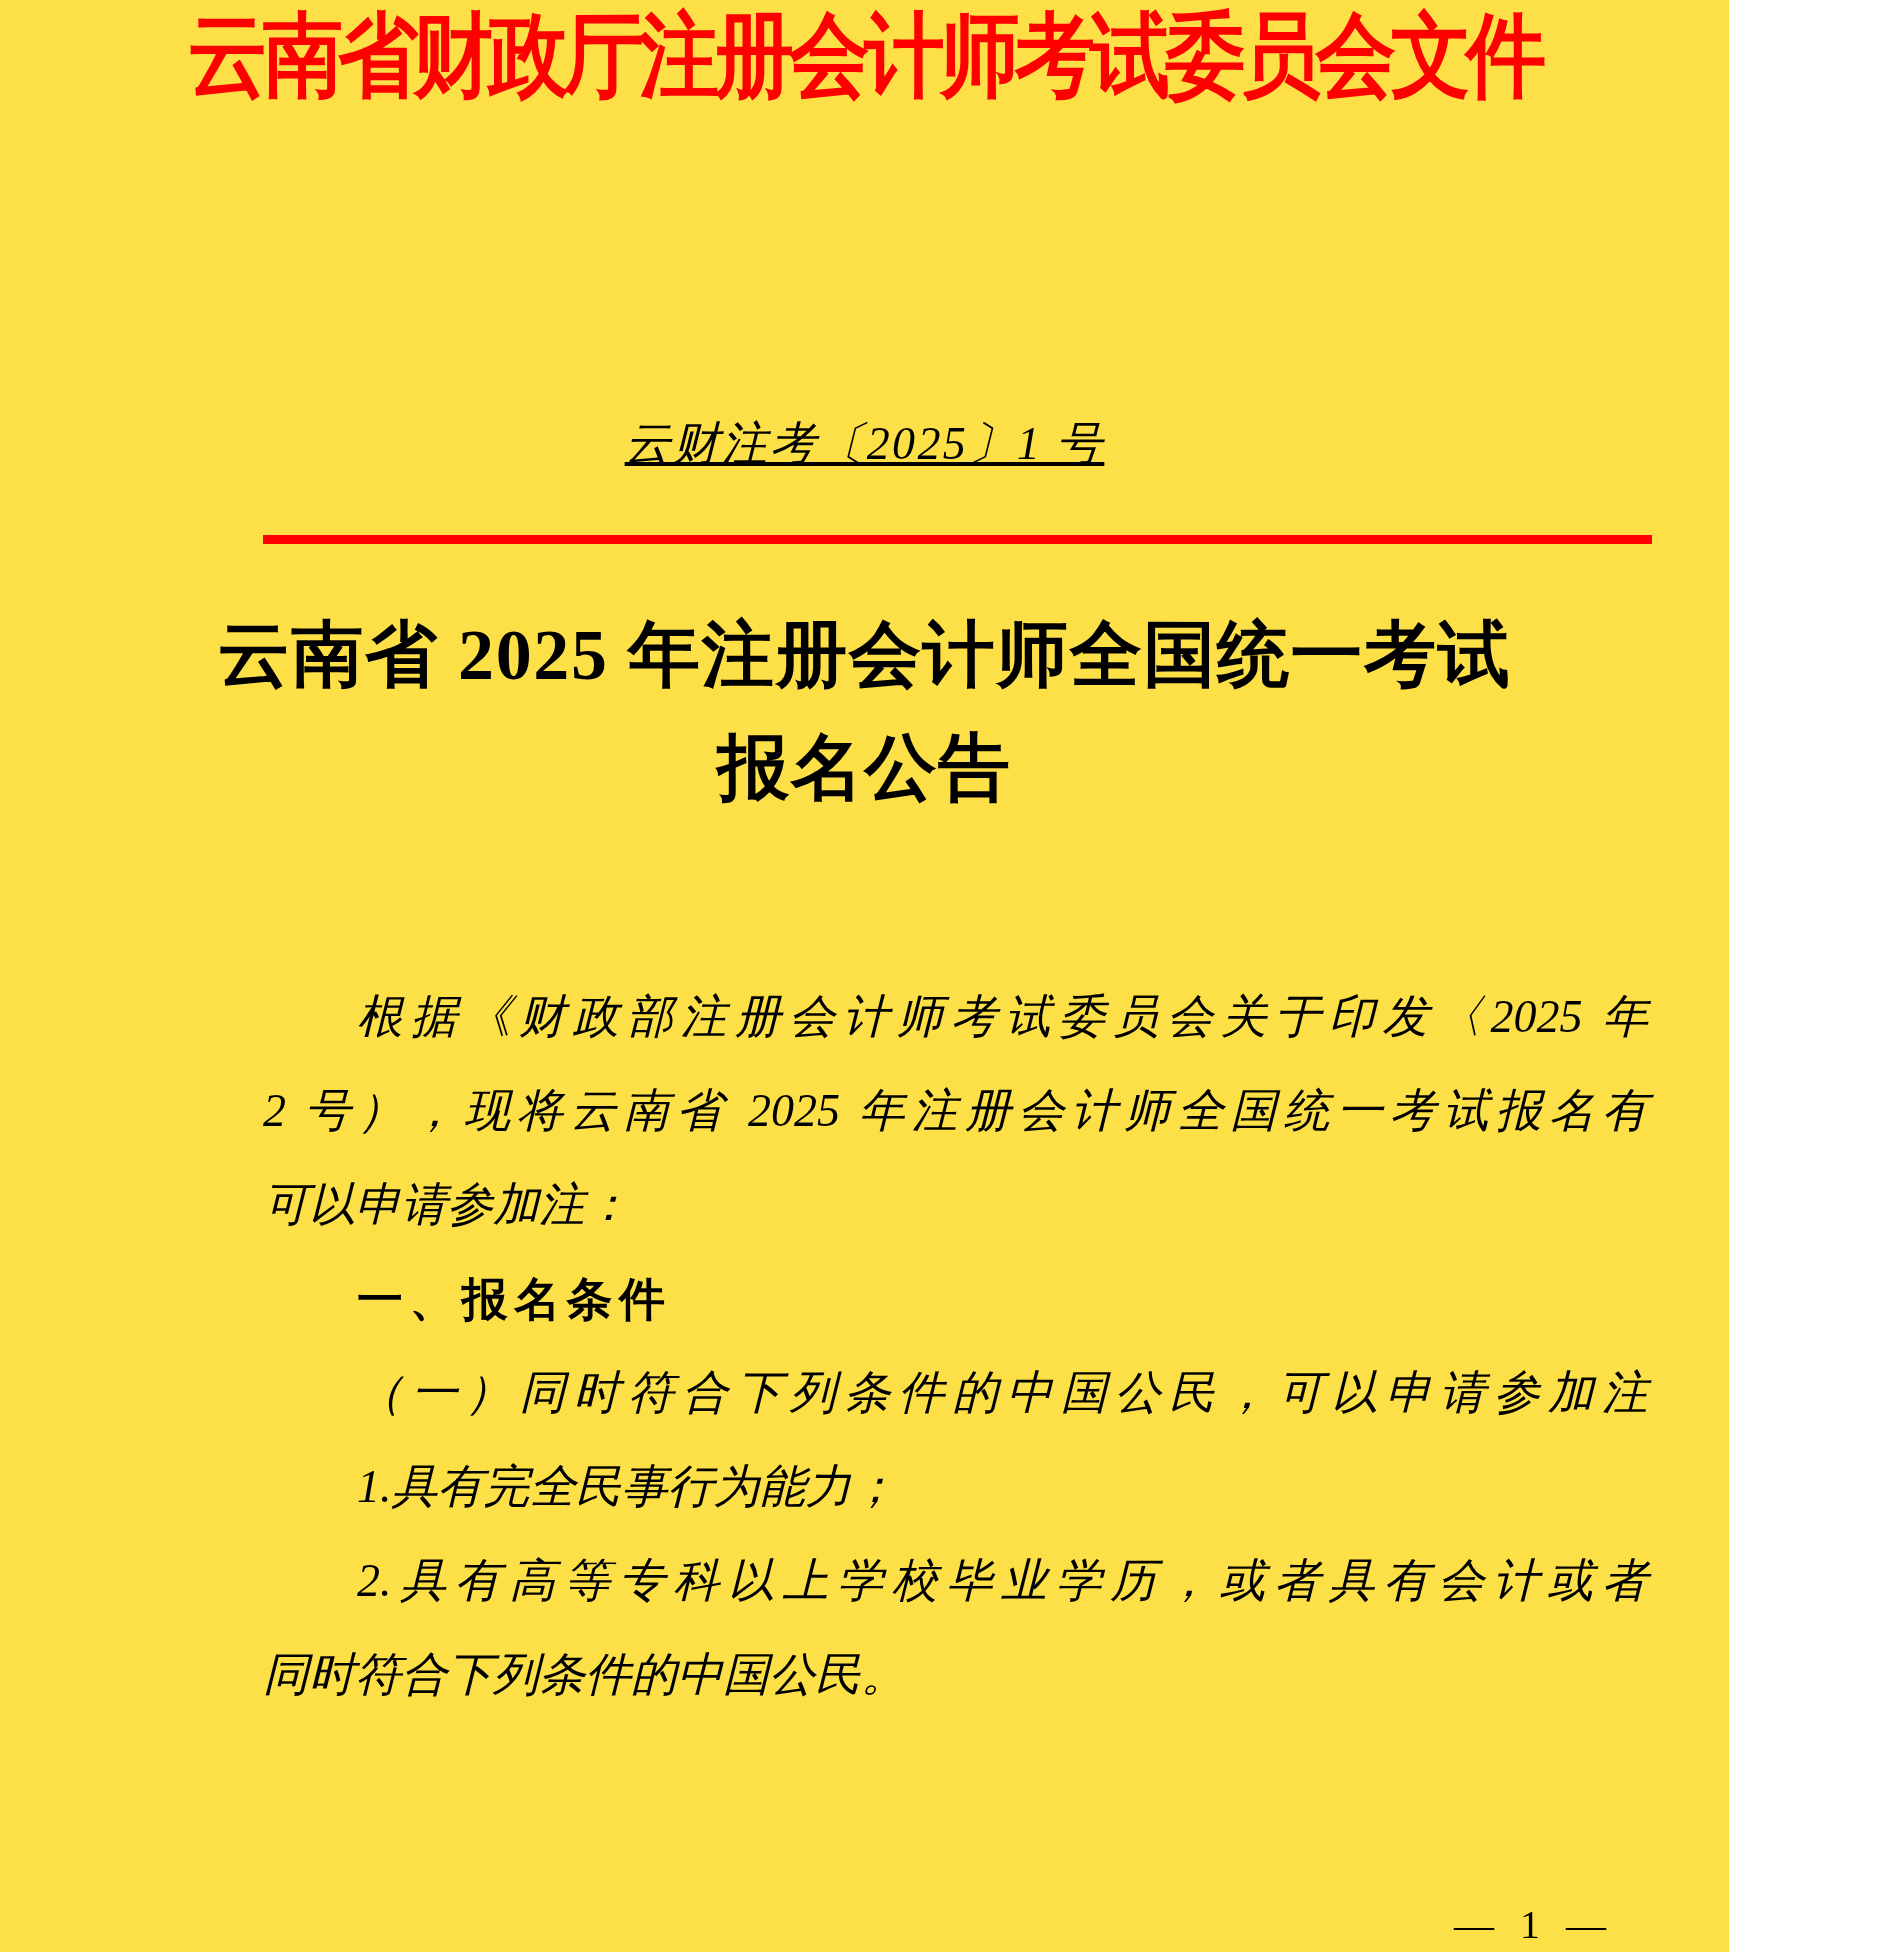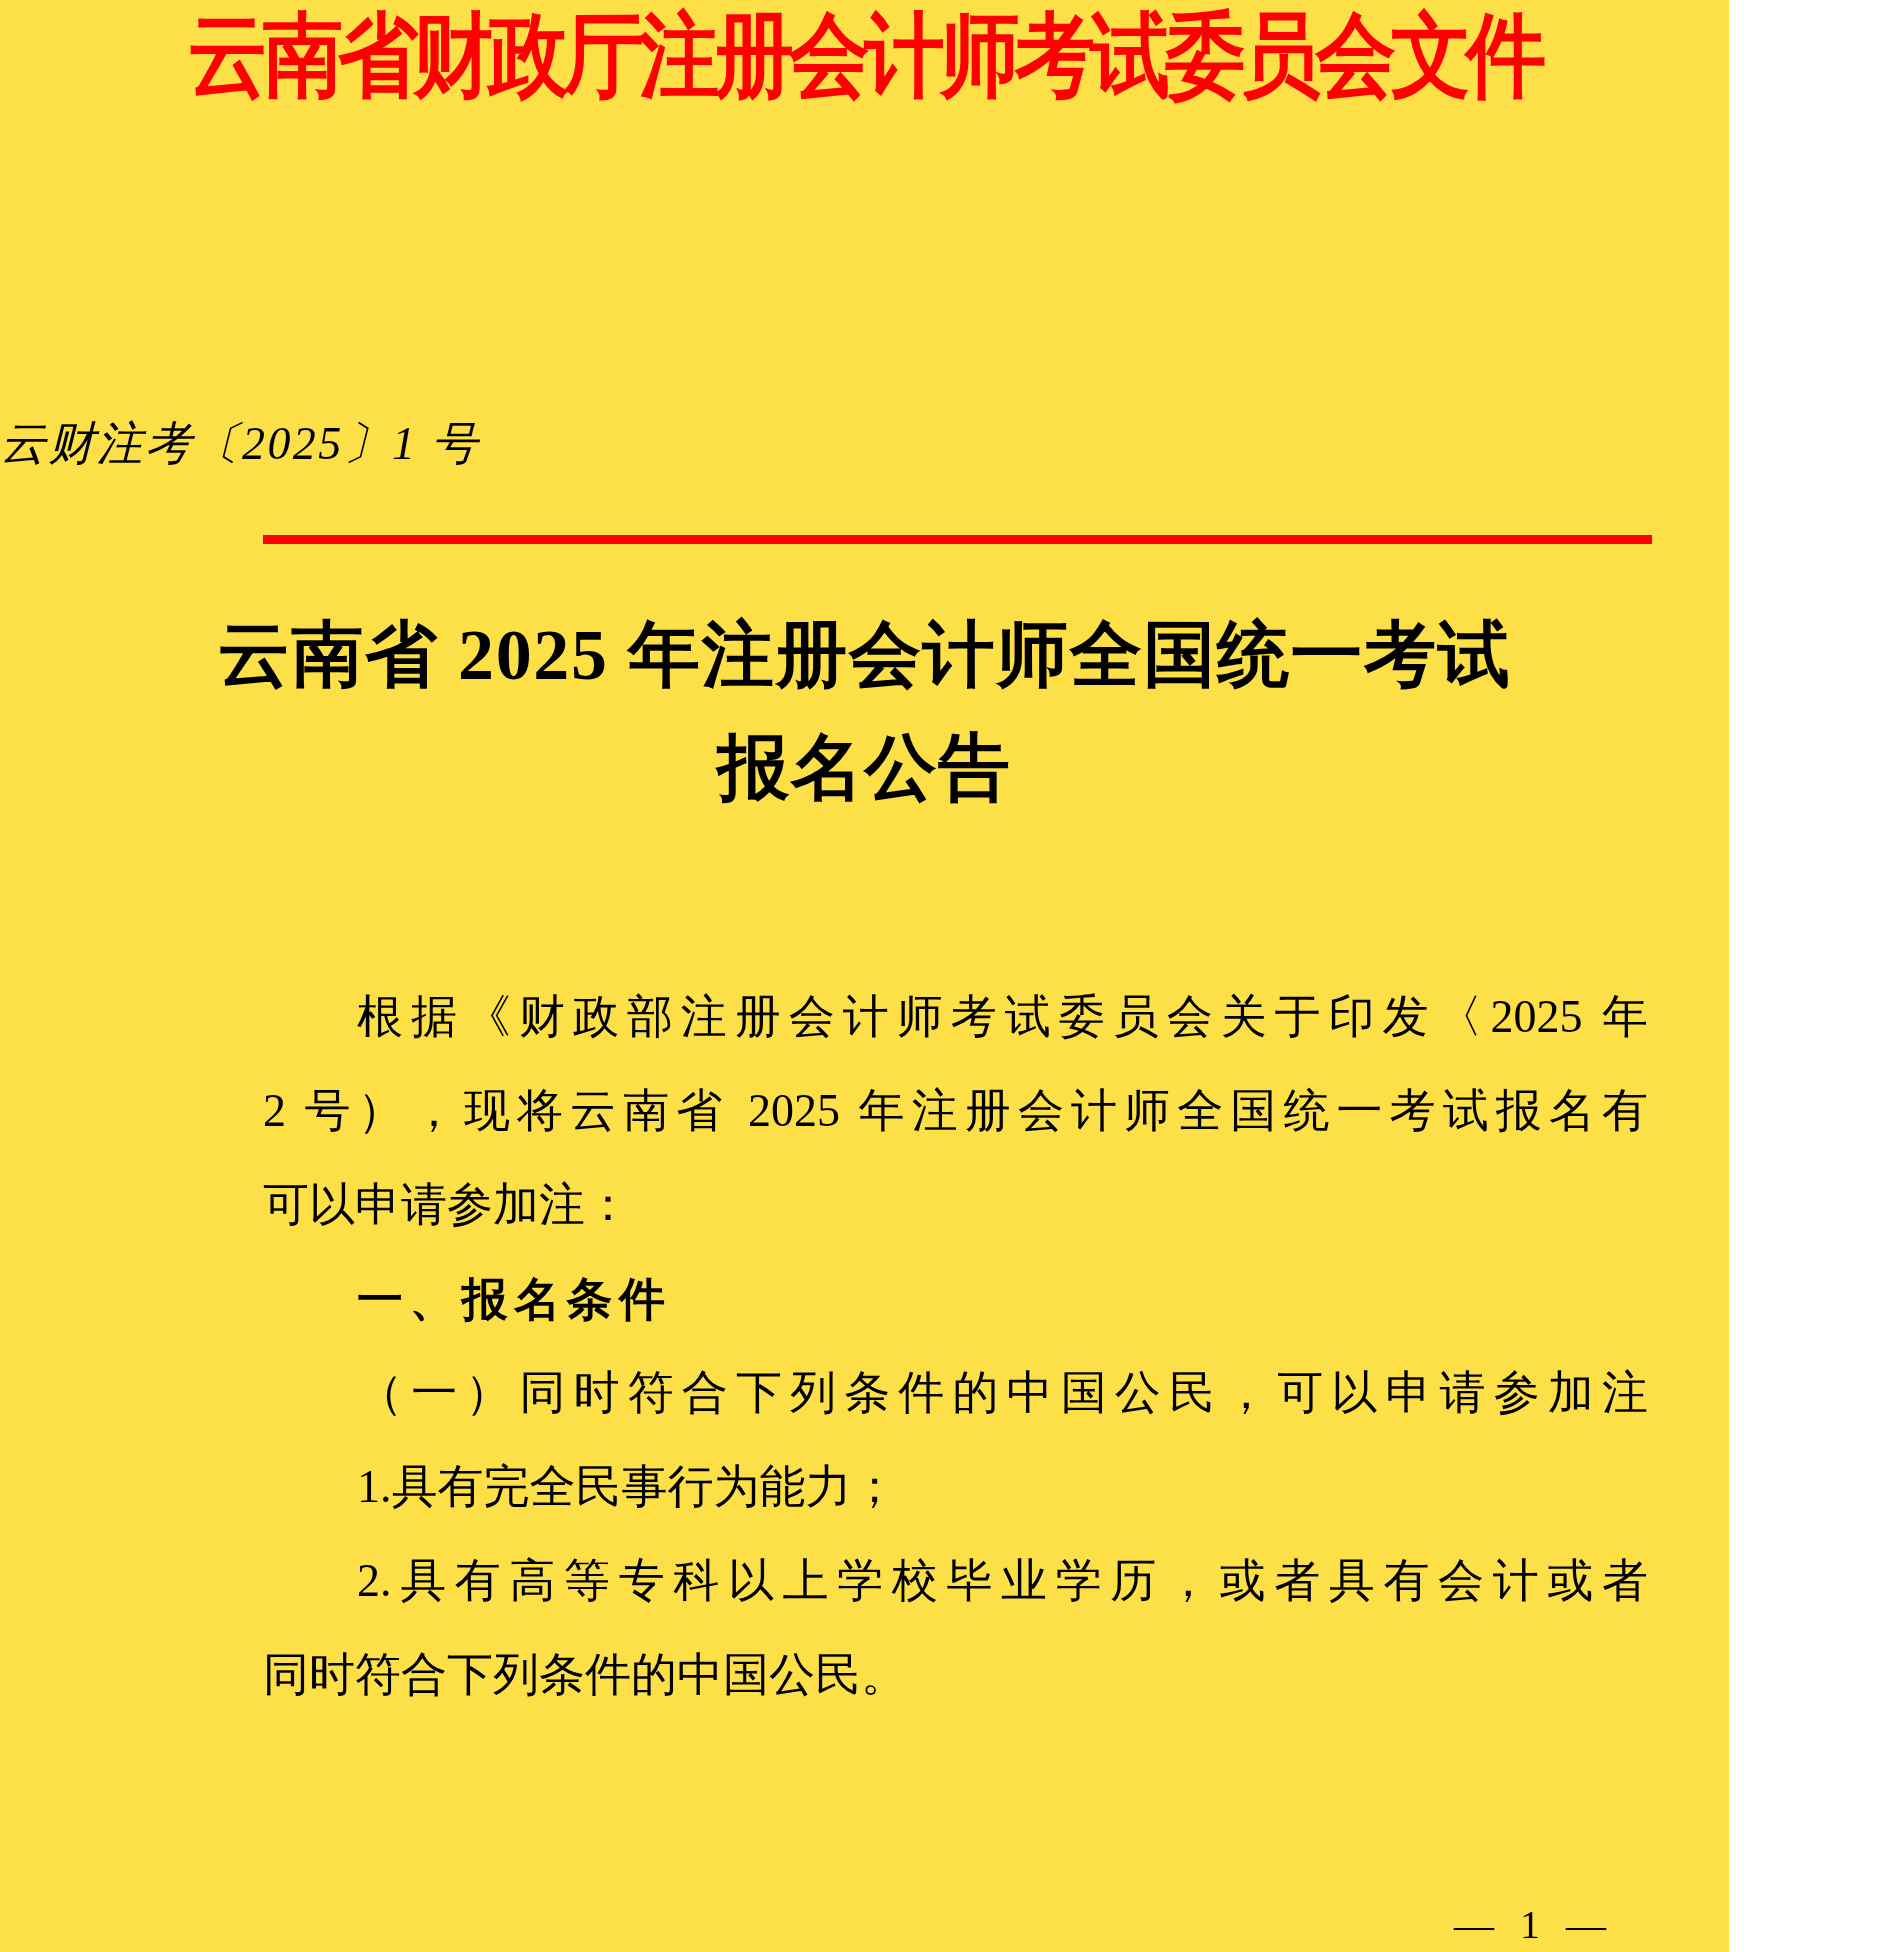--- a/index.html
+++ b/index.html
@@ -30,24 +30,25 @@
     transform: scaleY(1.15);
     transform-origin: center top;
   }
 
   
   .doc-number {
     position: absolute;
     top: 413px;
     left: 0;
     width: 100%;
-    text-align: left;
+    text-align: center;
     font-size: 46px;
     letter-spacing: 2.4px;
     font-style: italic;
+    text-decoration: underline;
   }
 
   
   .red-rule {
     position: absolute;
     top: 535px;
     left: 263px;
     width: 1389px;
     height: 8.8px;
     background: #ff0000;
@@ -70,20 +71,21 @@
   .body-block {
     position: absolute;
     top: 970px;
     left: 263px;
     width: 1385px;
     font-size: 46px;
   }
   .body-line {
     height: 94px;
     line-height: 94px;
+    font-style: italic; 
   }
   .body-line.indent { text-indent: 94px; }
   .body-line.justify {
     text-align: justify;
     text-align-last: justify;
   }
   .body-line.heading {
     font-family: "Liberation Sans", "DejaVu Sans", sans-serif;
     font-weight: bold;
     font-style: normal;

